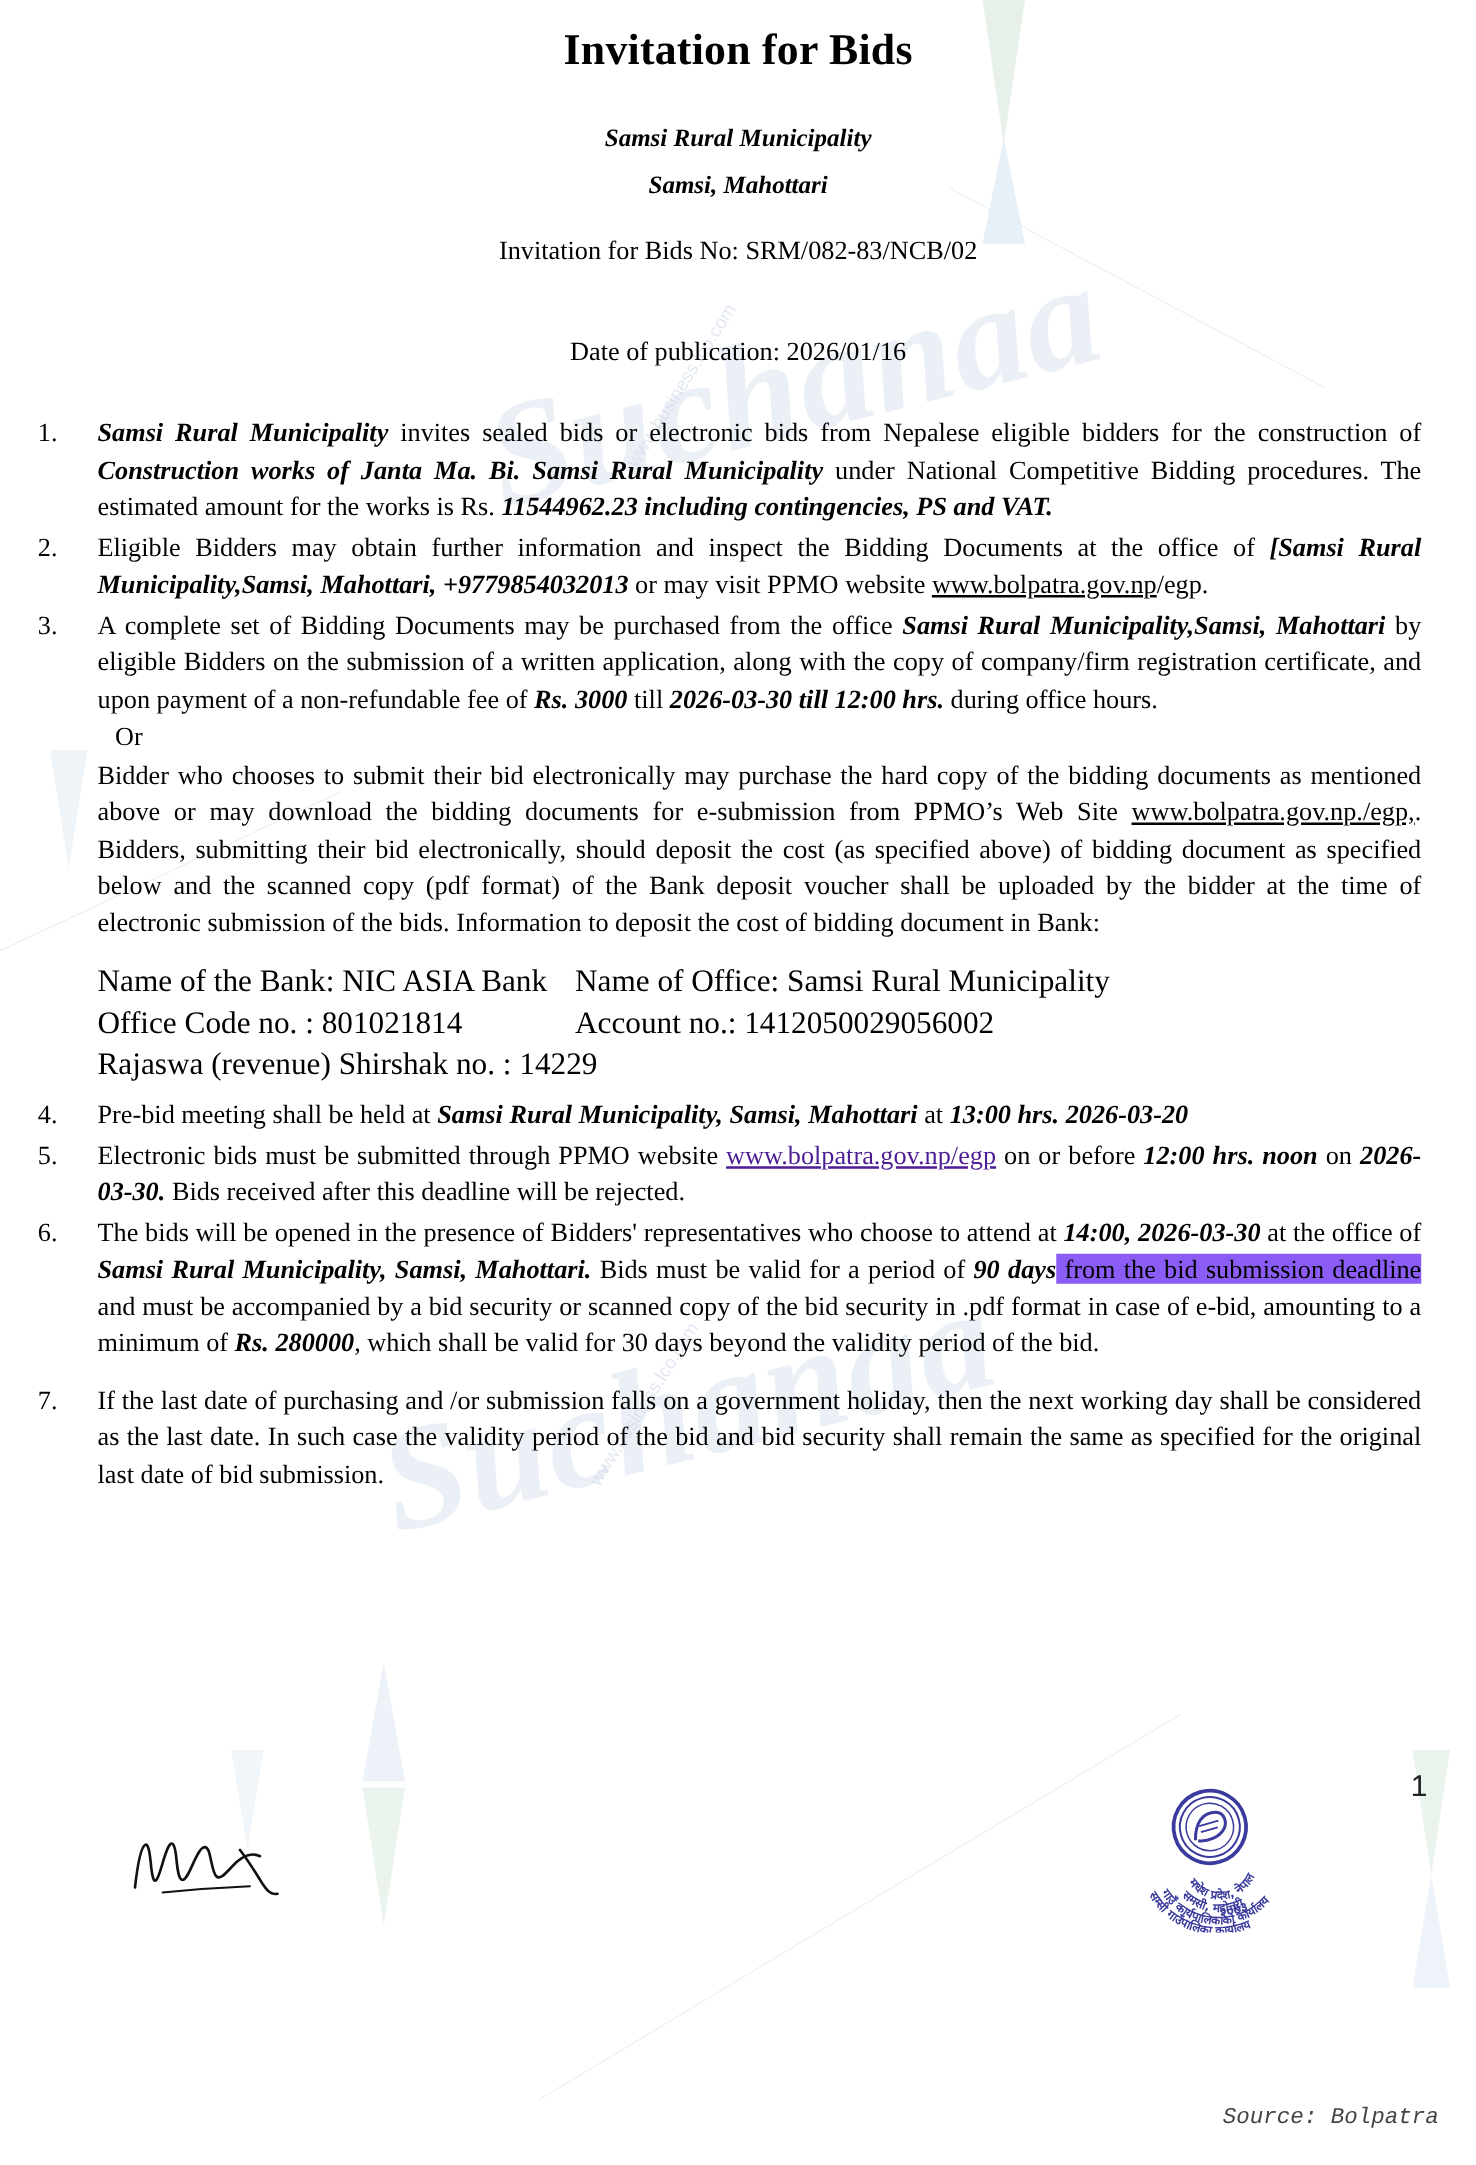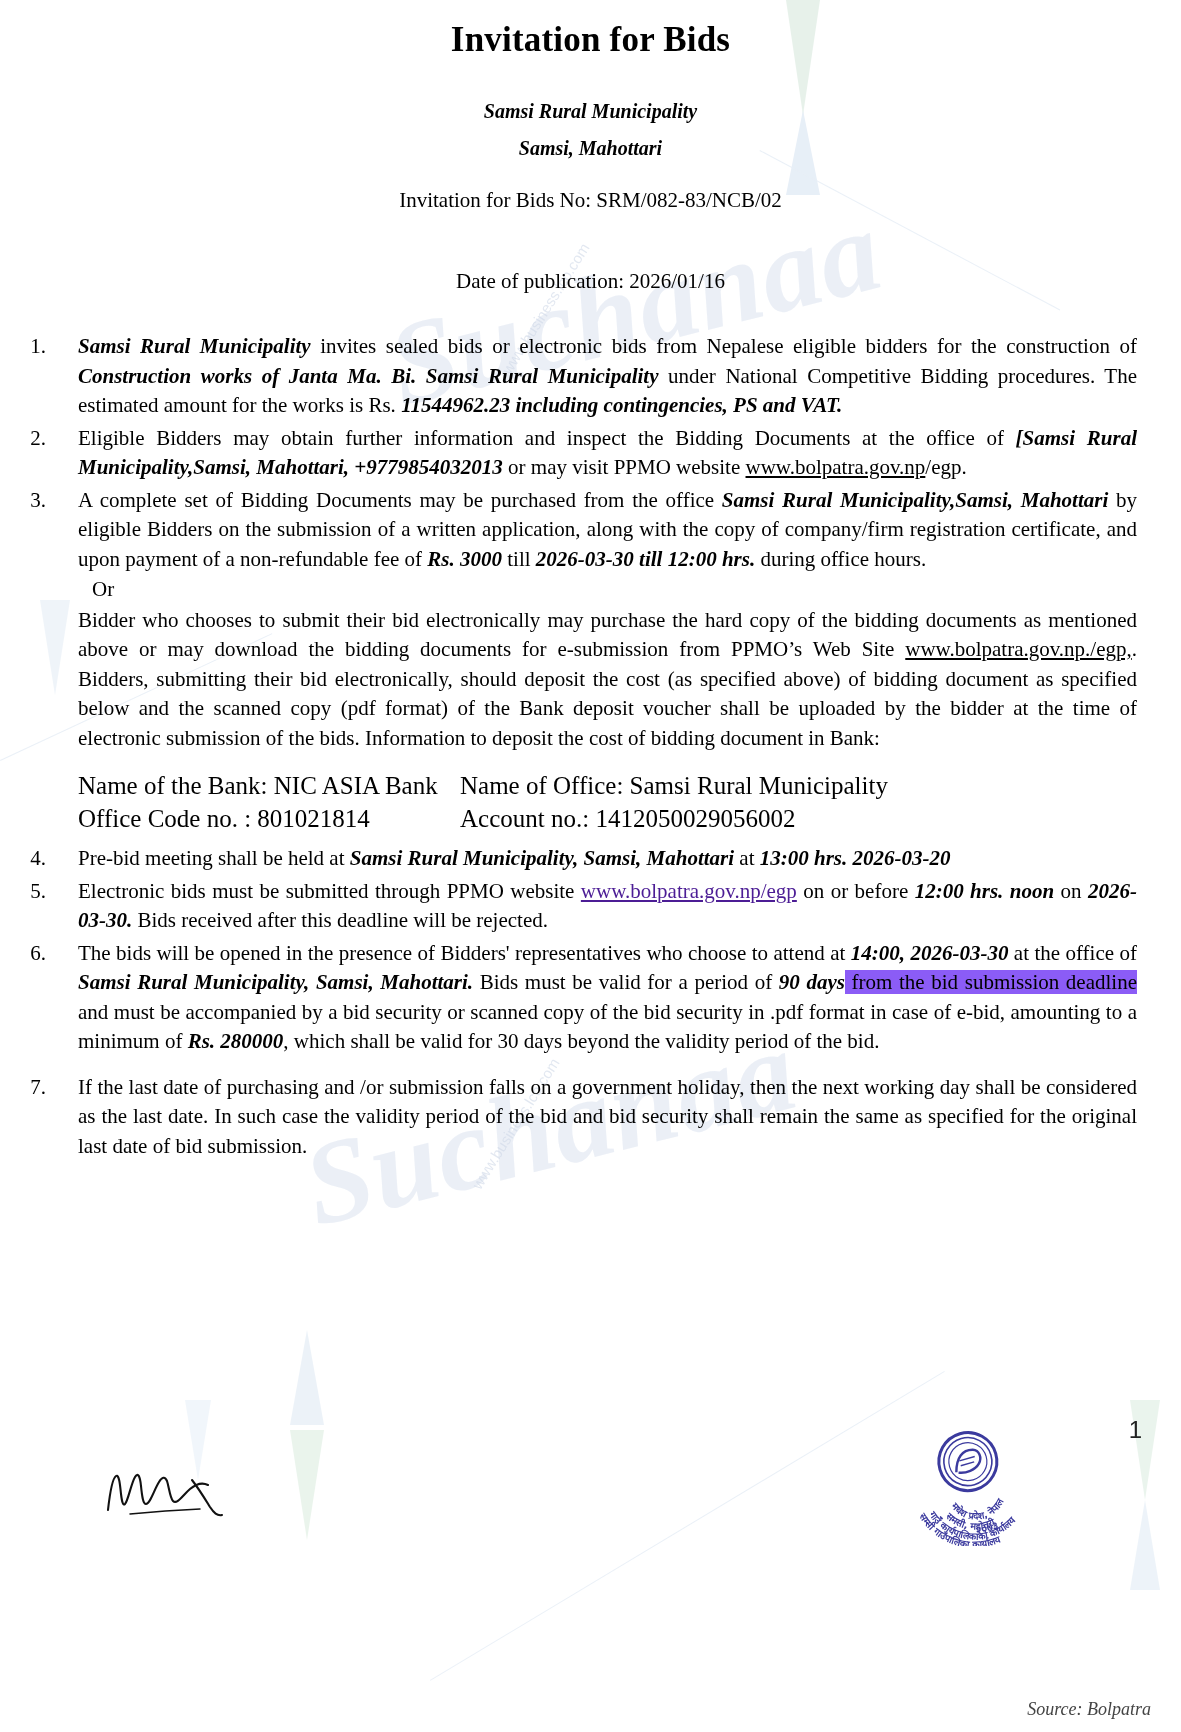--- a/index.html
+++ b/index.html
@@ -172,22 +172,22 @@
   .seal {
     position: absolute;
     left: 892px;
     top: 6px;
     width: 160px;
     height: 140px;
   }
   .source-note {
     position: absolute;
     right: 30px;
-    bottom: 12px;
-    font-family: Liberation Serif, serif;
+    bottom: 28px;
+    font-family: Liberation Mono, monospace;
     font-style: italic;
     font-size: 18px;
     color: #444444;
   }
 </style>
 </head>
 <body>
 
 <div class="wm-layer">
   <div class="wm-word w1">Suchanaa</div>
@@ -248,20 +248,23 @@
         </p>
 
         <div class="bank-block">
           <div class="bank-row">
             <div class="bank-col-l">Name of the Bank: NIC ASIA Bank</div>
             <div class="bank-col-r">Name of Office: Samsi Rural Municipality</div>
           </div>
           <div class="bank-row">
             <div class="bank-col-l">Office Code no. : 801021814</div>
             <div class="bank-col-r">Account no.: 1412050029056002</div>
+          </div>
+          <div class="bank-row">
+            <div class="bank-col-l" style="width:auto;flex:0 0 auto;white-space:nowrap;">Rajaswa (revenue) Shirshak no. : 14229</div>
           </div>
         </div>
       </div>
     </div>
 
     <div class="clause">
       <div class="clause-num">4.</div>
       <div class="clause-body">
         <p>
           <span>Pre-bid meeting shall be held at </span><b>Samsi Rural Municipality, Samsi, Mahottari</b><span> at </span><b>13:00 hrs. 2026-03-20</b>

